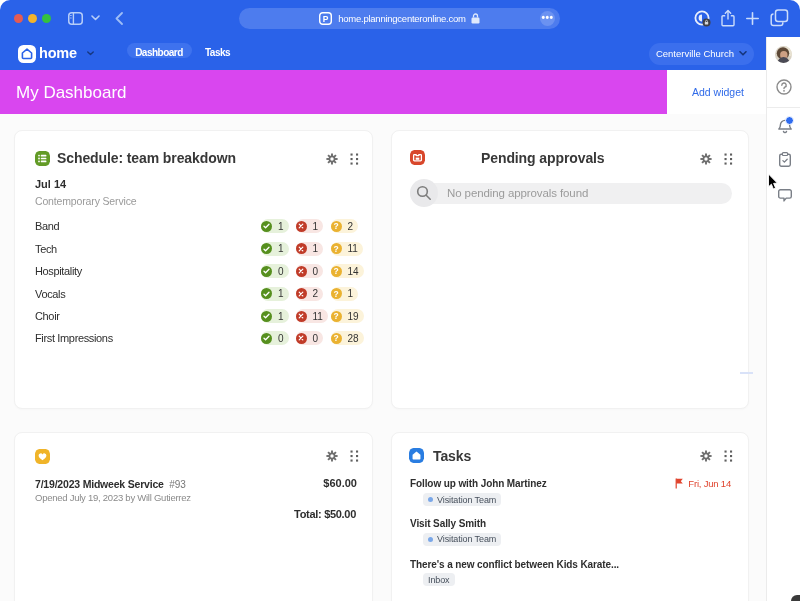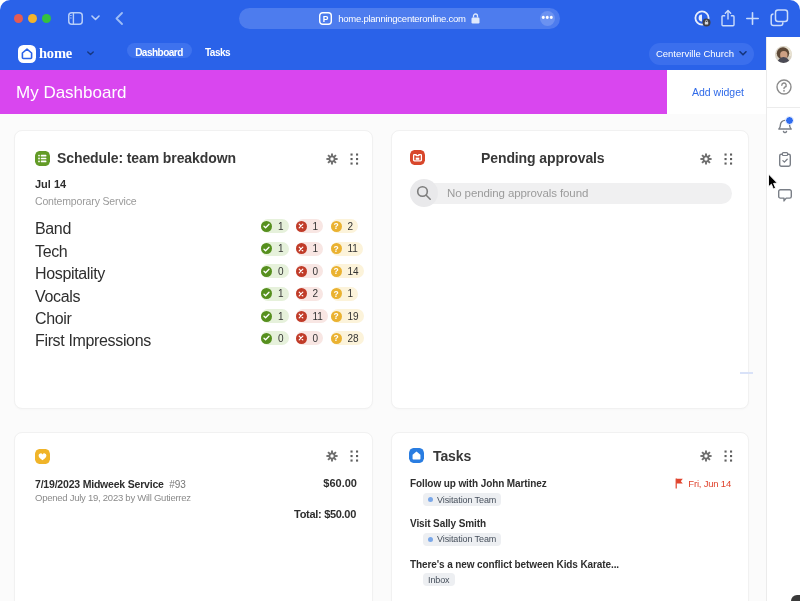--- a/index.html
+++ b/index.html
@@ -18,21 +18,21 @@
   #navbar { left:0; top:37px; width:800px; height:33px; background:#2a62e9; }
   #band { left:0; top:70px; width:667px; height:44px; background:#d946ef; }
   #content { left:0; top:114px; width:766px; height:487px; background:#fbfbfb; }
   .card { position:absolute; background:#fff; border:1px solid #f1f1f1; border-radius:8px; box-shadow:0 1px 2px rgba(0,0,0,0.02); }
   .wicon { position:absolute; width:15px; height:15px; border-radius:4.5px; }
   .wtitle { position:absolute; font-size:14px; font-weight:bold; color:#383838; letter-spacing:-0.1px; white-space:nowrap;}
   
   .badge { position:absolute; height:14px; border-radius:7px; display:inline-flex; align-items:center;
            font-size:10px; color:#333; padding-right:5px; }
   .badge .c { width:11px; height:11px; border-radius:50%; margin-right:6px; display:flex; align-items:center; justify-content:center; flex:0 0 11px; }
-  .rowlabel { position:absolute; left:20px; font-size:16px; letter-spacing:-0.35px; color:#2e2e2e; }
+  .rowlabel { position:absolute; left:20px; font-size:11px; letter-spacing:-0.35px; color:#2e2e2e; }
   .tag { position:absolute; height:13px; background:#edeff2; border-radius:4px; display:inline-flex;
          align-items:center; padding:0 5px; font-size:9px; letter-spacing:-0.1px; color:#47505c;margin-left:13px; }
   .tag .dot { width:5px; height:5px; border-radius:50%; background:#7aa7e8; margin-right:4px; }
   .bgn { background:#e6f1db; }
   .brd { background:#f8e6e3; }
   .byl { background:#fcf3da; }
   .cg { background:#568f1e; }
   .cr { background:#c03b28; }
   .cy { background:#eab231; color:#fff; font-size:8.5px; font-weight:bold; }
   
@@ -90,21 +90,21 @@
       <rect x="5.5" y="1" width="12" height="11.5" rx="2.5" fill="none" stroke="#cbdcfa" stroke-width="1.5"></rect>
       <path d="M3.5 5 a2.3 2.3 0 0 0 -2.3 2.3 v7 a2.3 2.3 0 0 0 2.3 2.3 h7 a2.3 2.3 0 0 0 2.3 -2.3 v-1" fill="none" stroke="#cbdcfa" stroke-width="1.5"></path>
     </svg>
   </div>
 
   <div id="navbar" class="abs">
     <svg class="abs" style="left:18px; top:8px;" width="18" height="18" viewBox="0 0 18 18">
       <rect x="0" y="0" width="18" height="18" rx="5.5" fill="#fff"></rect>
       <path d="M9 4.2 L13.6 8 V12.6 a0.9 0.9 0 0 1 -0.9 0.9 H5.3 a0.9 0.9 0 0 1 -0.9 -0.9 V8 Z" fill="none" stroke="#2a62e9" stroke-width="1.6" stroke-linejoin="round"></path>
     </svg>
-    <div class="abs" style="left:39px; top:8px; font-size:14.5px; font-weight:bold; color:#fff; letter-spacing:-0.2px; line-height:17px;font-family:Liberation Serif, serif;">home</div>
+    <div class="abs" style="left:39px; top:8px; font-size:14.5px; font-weight:bold; color:#fff; letter-spacing:-0.2px; line-height:17px;">home</div>
     <svg class="abs" style="left:87px; top:14px;" width="7" height="5" viewBox="0 0 9 6">
       <path d="M1 1 L4.5 4.3 L8 1" fill="none" stroke="#17377f" stroke-width="1.8" stroke-linecap="round" stroke-linejoin="round"></path>
     </svg>
     <div class="abs" style="left:126.5px; top:6.3px; width:65px; height:15px; border-radius:9.5px; background:#3e72ee; color:#fff;
                 font-size:10px; font-weight:bold; letter-spacing:-0.5px; text-align:center; line-height:19px;">Dashboard</div>
     <div class="abs" style="left:205px; top:6.3px; height:19px; color:#fff; font-size:10px; font-weight:bold; letter-spacing:-0.5px; line-height:19px;">Tasks</div>
     <div class="abs" style="left:649px; top:6px; width:105px; height:21.5px; border-radius:11px; background:#3b6fed; color:#fff;
                 font-size:9.5px; display:flex; align-items:center; justify-content:center; white-space:nowrap;">
       <span>Centerville Church</span>
       <svg width="8" height="5" viewBox="0 0 8 5" style="margin-left:5px;">

